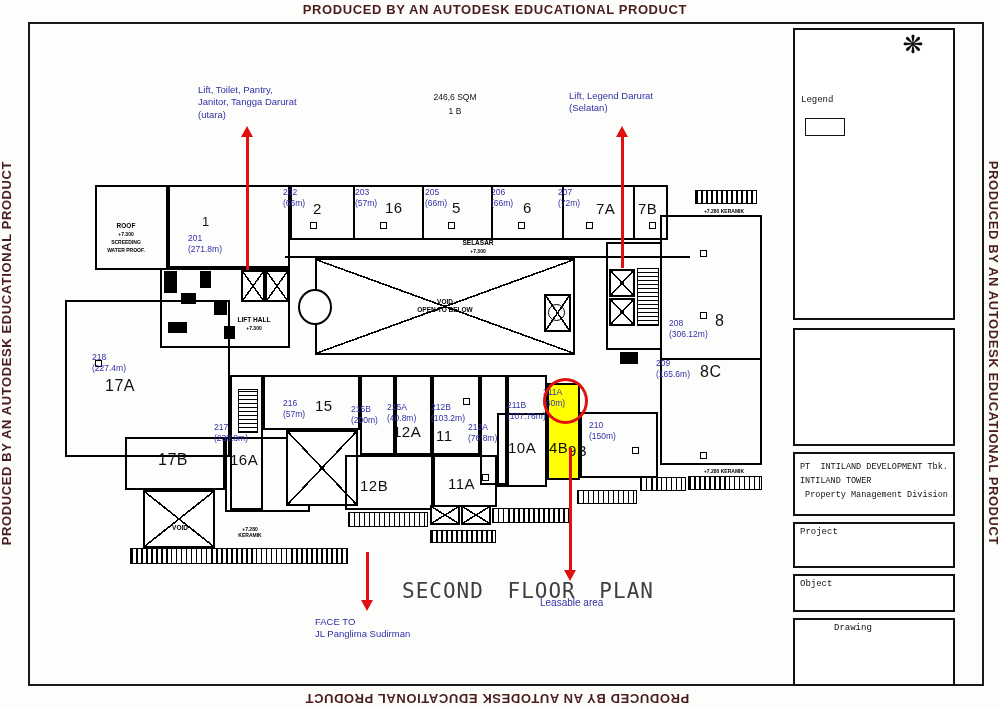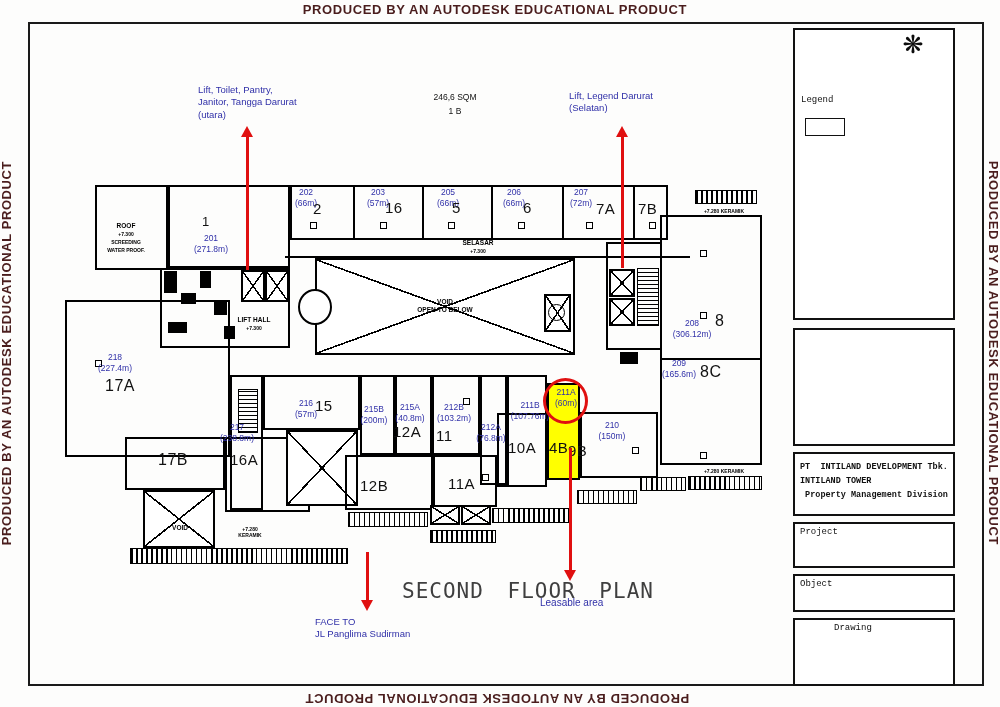--- a/index.html
+++ b/index.html
@@ -1,19 +1,19 @@
 <!DOCTYPE html>
 <html><head>
 <meta charset="utf-8">
 <style>
   html,body{margin:0;padding:0;background:#ffffff;}
   #page{position:relative;width:1000px;height:707px;background:#fdfdfc;overflow:hidden;
         font-family:"Liberation Sans",sans-serif;}
   .abs{position:absolute;box-sizing:border-box;}
-  .pre{white-space:pre-line;font-weight:bold;}
+  .pre{white-space:pre-line;}
   .mono{font-family:"Liberation Mono",monospace;}
   
   .wm{position:absolute;width:660px;height:18px;text-align:center;
       font:bold 13px "Liberation Sans",sans-serif;color:#4a1d1d;letter-spacing:.6px;}
   .wm-left{left:-322px;top:344px;transform:rotate(-90deg);}
   .wm-right{left:662px;top:344px;transform:rotate(90deg);}
   .wm-top{left:165px;top:2px;}
   .wm-bottom{left:167px;top:688px;transform:rotate(180deg);}
   
   .frame{border:2px solid #1a1a1a;}
@@ -24,21 +24,21 @@
   .vline{background:#000;width:2px;}
   .hline{background:#000;height:2px;}
   .xbox{border:2px solid #000;background:
     linear-gradient(to top right, transparent calc(50% - .8px), #000 calc(50% - .8px) calc(50% + .8px), transparent calc(50% + .8px)),
     linear-gradient(to bottom right, transparent calc(50% - .8px), #000 calc(50% - .8px) calc(50% + .8px), transparent calc(50% + .8px));}
   .hz{border:1.5px solid #000;background:repeating-linear-gradient(90deg,#000 0 1.5px,transparent 1.5px 5px);}
   .hs{border:1.5px solid #000;background:repeating-linear-gradient(0deg,#000 0 1.2px,transparent 1.2px 4px);}
   .blk{background:#000;}
   .col{width:7px;height:7px;border:1.2px solid #000;background:#fff;}
   
-  .ulab{color:#3030a8;font:8.5px/1.25 "Liberation Sans",sans-serif;text-align:center;width:46px;z-index:7;}
+  .ulab{color:#3030a8;font:8.5px/1.25 "Liberation Sans",sans-serif;width:46px;z-index:7;}
   .rnum{color:#111;font:15px/1 "Liberation Sans",sans-serif;letter-spacing:.5px;z-index:7;}
   .big{font-size:16px;}
   .small13{font-size:13px;}
   .facil{color:#000;font:bold 6.5px/1.25 "Liberation Sans",sans-serif;text-align:center;z-index:7;}
   .tiny{font-size:5px;font-weight:bold;}
   .blue{color:#3030a8;font:9.5px/1.3 "Liberation Sans",sans-serif;z-index:8;}
   .blk-note{color:#111;font:8.5px/1.6 "Liberation Sans",sans-serif;text-align:center;z-index:8;}
   
   .rline{background:#e01010;width:2.5px;z-index:9;}
   .arr-up{width:0;height:0;border-left:6px solid transparent;border-right:6px solid transparent;

